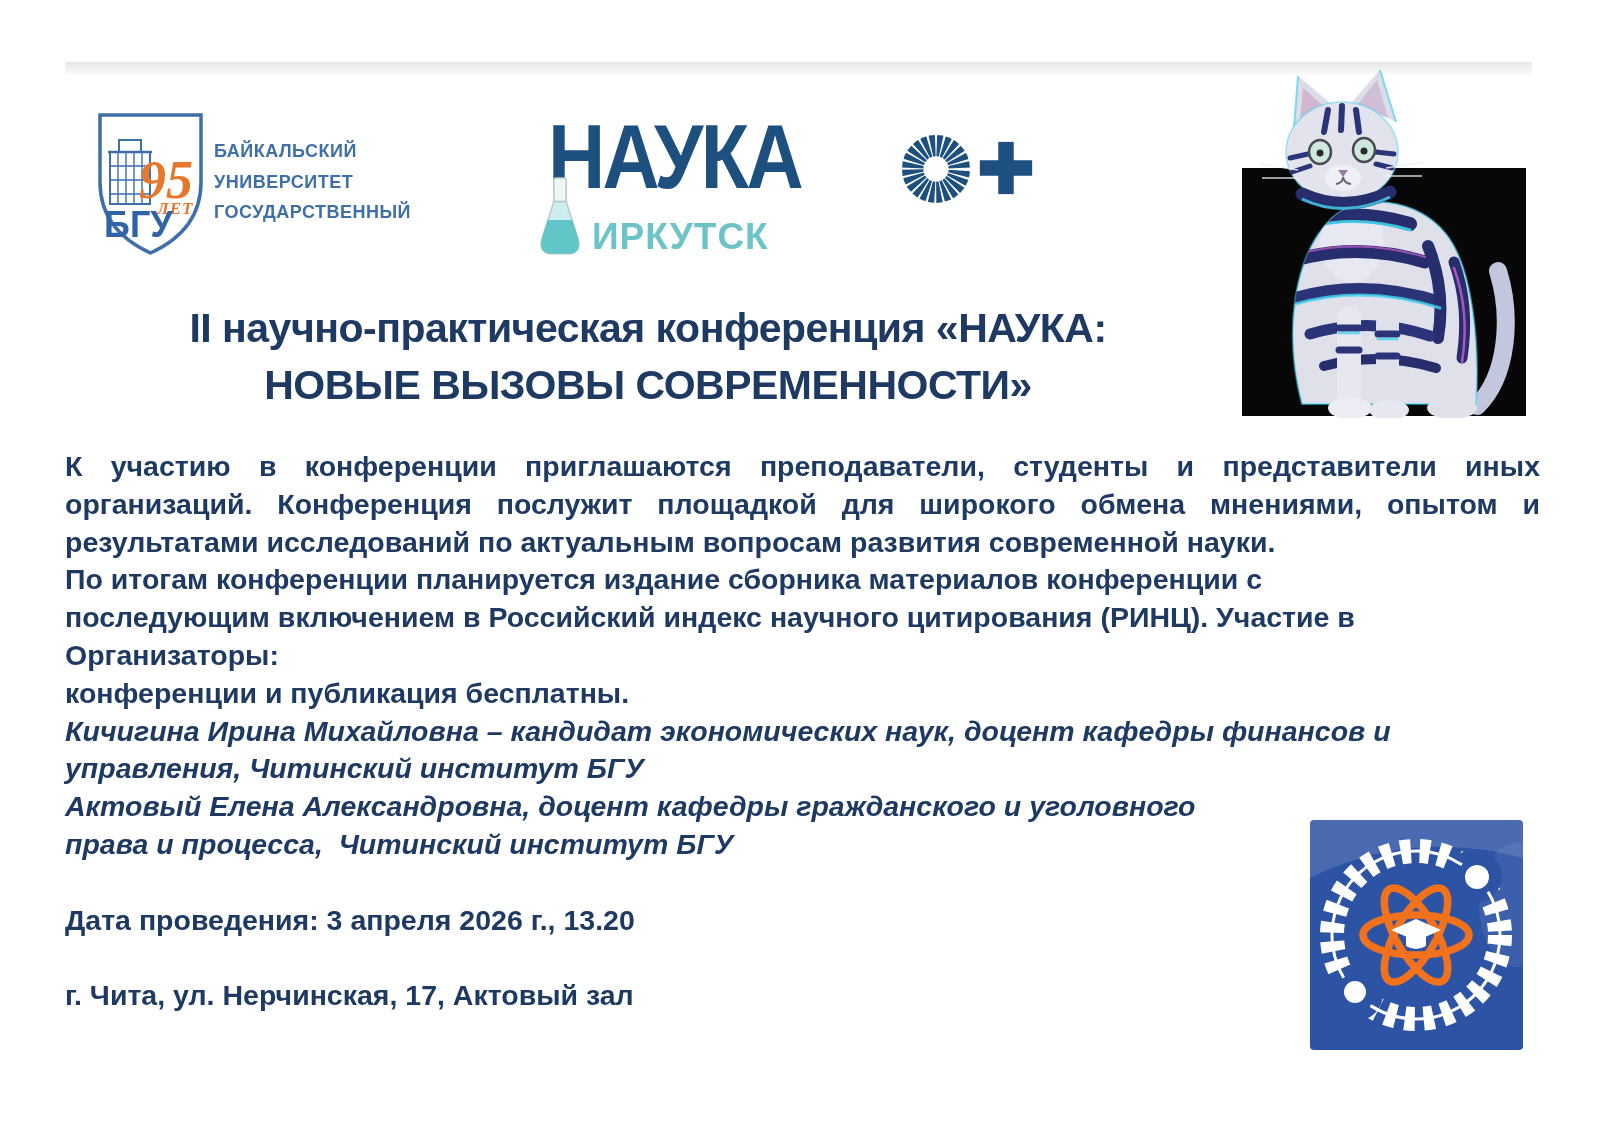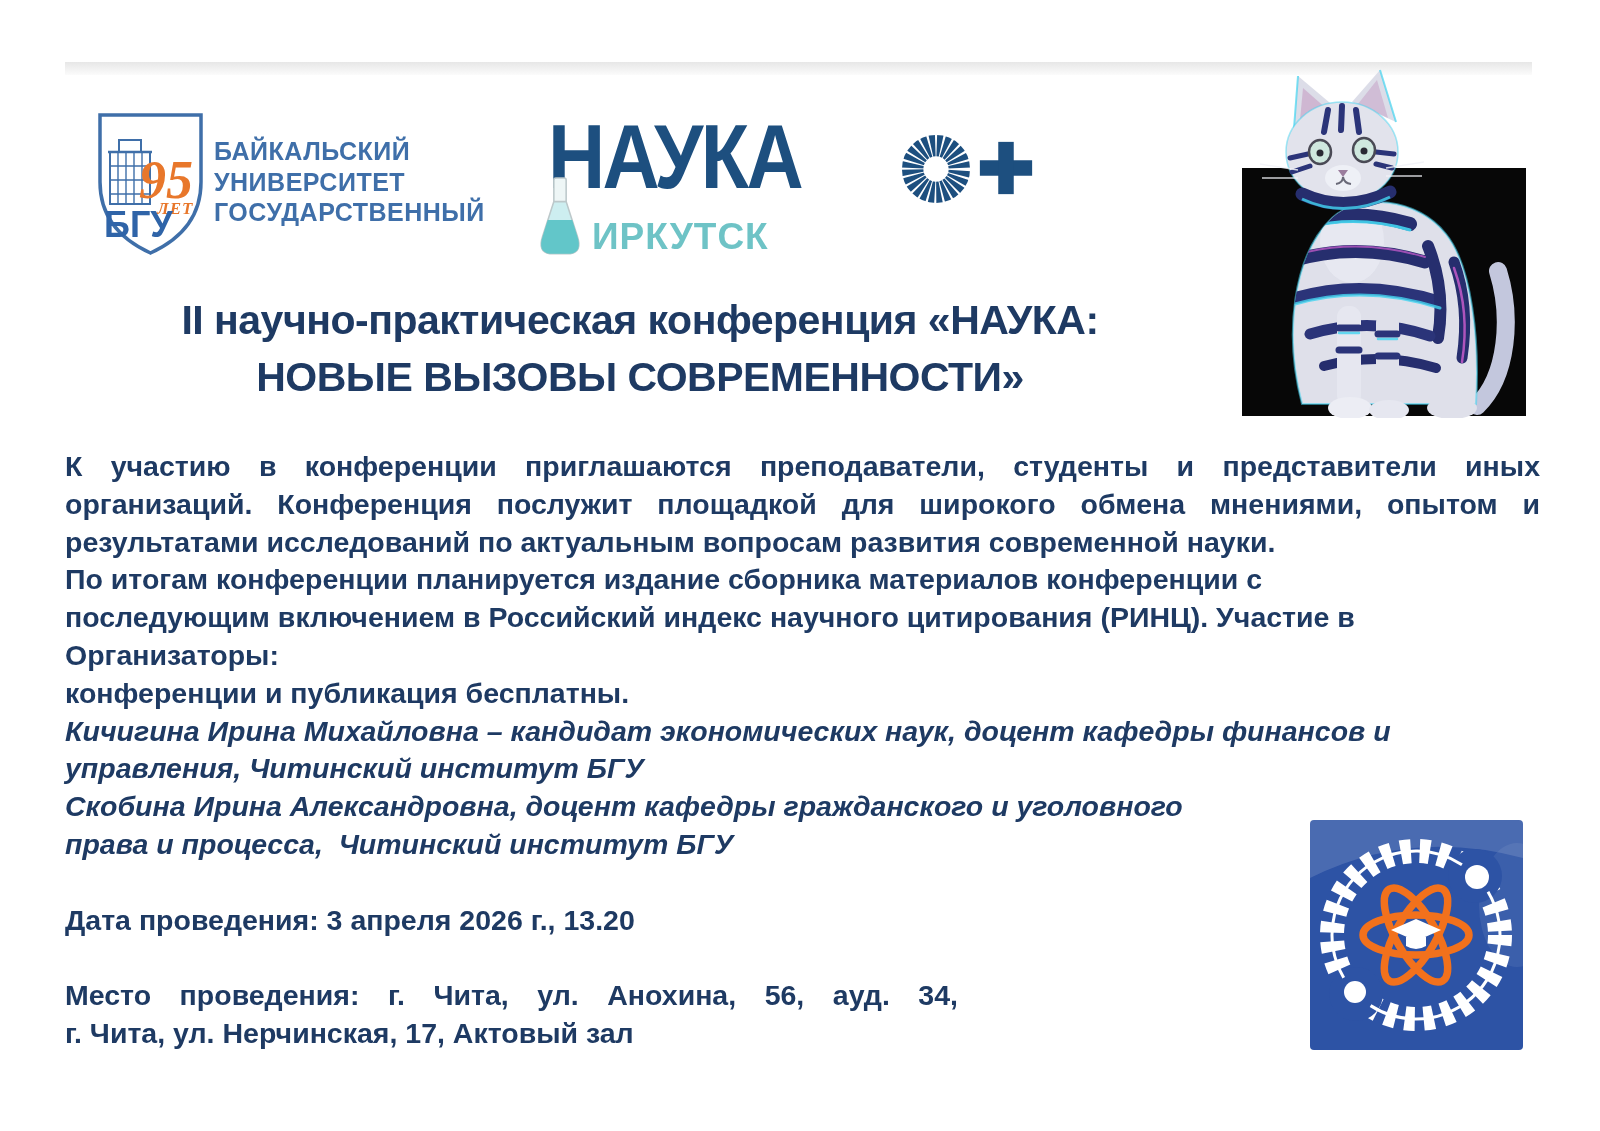--- a/index.html
+++ b/index.html
@@ -3,21 +3,21 @@
 <meta charset="utf-8">
 <style>
   html,body{margin:0;padding:0;background:#fff;}
   .page{position:relative;width:1600px;height:1131px;background:#ffffff;overflow:hidden;
         font-family:"Liberation Sans",sans-serif;}
   .top-shade{position:absolute;left:65px;top:62px;width:1467px;height:13px;
         background:linear-gradient(to bottom,#e7e7e7,#fbfbfb);}
 
   
   .bgu-logo-wrap{position:absolute;left:93px;top:110px;width:115px;height:148px;}
-  .bgu-name{position:absolute;left:214px;top:136px;font-size:25px;font-weight:bold;
+  .bgu-name{position:absolute;left:214px;top:136px;font-size:18px;font-weight:bold;
         color:#3f6fa9;line-height:30.5px;letter-spacing:.5px;}
 
   .nauka-wrap{position:absolute;left:548px;top:110px;width:520px;height:160px;}
   .nauka-word{position:absolute;left:0;top:0;font-size:90px;font-weight:bold;color:#1d4f7f;
         letter-spacing:-3px;line-height:1.05;transform:scaleX(.88);transform-origin:left top;}
   .sunburst{position:absolute;left:352px;top:23px;}
   .plus-icon{position:absolute;left:428px;top:28px;}
   .flask{position:absolute;left:-14px;top:66px;}
   .irkutsk{position:absolute;left:44px;top:106px;font-size:37px;font-weight:600;
         color:#6ec3c6;letter-spacing:1px;}
@@ -154,41 +154,40 @@
       <path d="M103,111 Q103,117 96,118 M103,111 Q104,117 111,118" stroke="#6a6a78" stroke-width="2" fill="none"></path>
       <g stroke="#f2f3f8" stroke-width="1.5" opacity=".85">
         <path d="M58,104 L20,98"></path>
           <path d="M58,112 L22,112"></path>
           <path d="M146,102 L184,96"></path>
           <path d="M146,110 L182,110"></path>
       </g>
     </svg>
   </div>
 
-  <h1 class="title" style="margin:0;">
+  <h1 class="title" style="margin:8px;">
     <span>II научно-практическая конференция «НАУКА:</span>
     <span>НОВЫЕ ВЫЗОВЫ СОВРЕМЕННОСТИ»</span>
   </h1>
 
   <div class="body-text">
     <div class="line just">К участию в конференции приглашаются преподаватели, студенты и представители иных</div>
     <div class="line just">организаций. Конференция послужит площадкой для широкого обмена мнениями, опытом и</div>
     <div class="line">результатами исследований по актуальным вопросам развития современной науки.</div>
     <div class="line">По итогам конференции планируется издание сборника материалов конференции с</div>
     <div class="line">последующим включением в Российский индекс научного цитирования (РИНЦ). Участие в</div>
     <div class="line">Организаторы:</div>
     <div class="line">конференции и публикация бесплатны.</div>
     <div class="line it">Кичигина Ирина Михайловна – кандидат экономических наук, доцент кафедры финансов и</div>
     <div class="line it">управления, Читинский институт БГУ</div>
-    <div class="line it">Скобина Ирина Александровна, доцент кафедры гражданского и уголовного</div>
+    <div class="line it">Актовый Елена Александровна, доцент кафедры гражданского и уголовного</div>
     <div class="line it">права и процесса,&nbsp; Читинский институт БГУ</div>
     <div class="spacer"></div>
     <div class="line">Дата проведения: 3 апреля 2026 г., 13.20</div>
     <div class="spacer"></div>
-    <div class="line just narrow">Место проведения: г. Чита, ул. Анохина, 56, ауд. 34,</div>
     <div class="line">г. Чита, ул. Нерчинская, 17, Актовый зал</div>
   </div>
 
   <div class="emblem-wrap">
     <svg width="213" height="230" viewBox="0 0 213 230">
       <rect width="213" height="230" rx="4" fill="#2d53a5"></rect>
       <path d="M0,0 L213,0 L213,38 Q100,8 0,58 Z" fill="#ffffff" opacity=".14"></path>
       <ellipse cx="207" cy="85" rx="38" ry="62" fill="#ffffff" opacity=".07"></ellipse>
       <g>
         <circle cx="106" cy="115" r="84" fill="none" stroke="#ffffff" stroke-width="24" stroke-dasharray="10 9"></circle>

